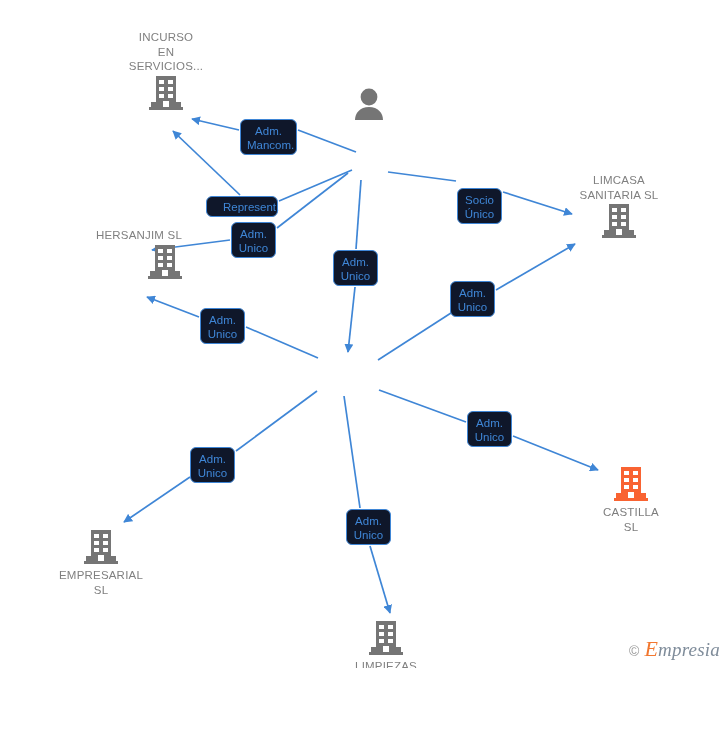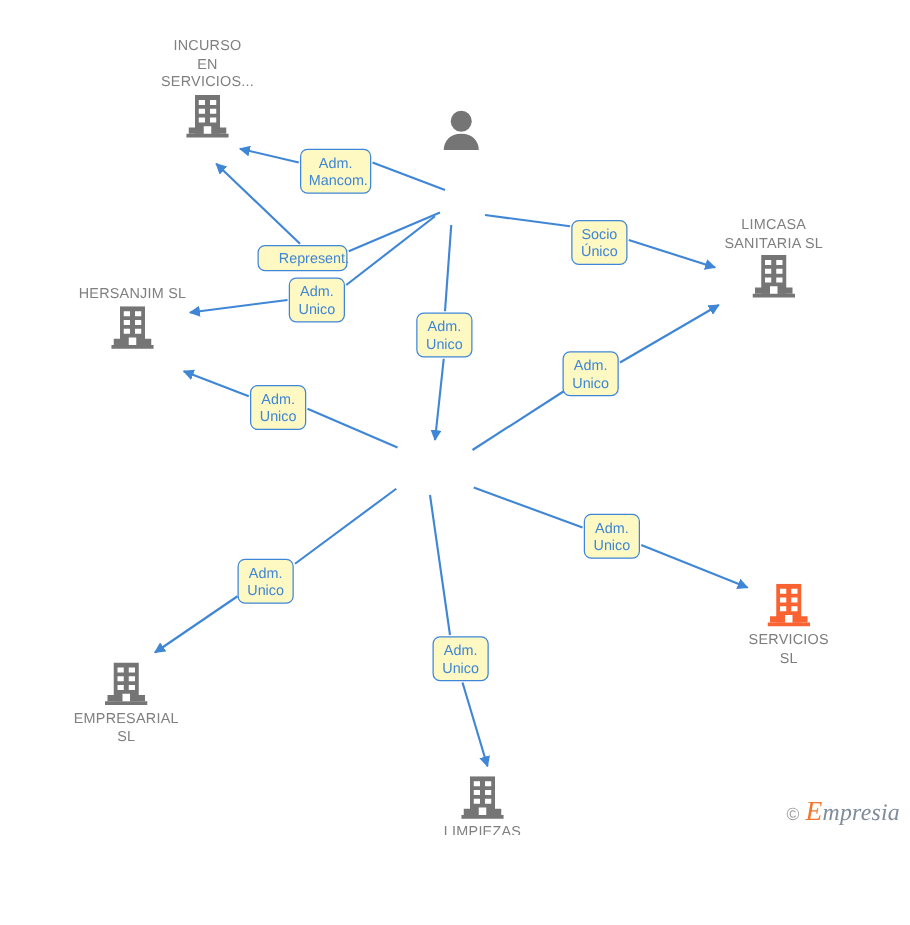--- a/index.html
+++ b/index.html
@@ -54,21 +54,21 @@
   }
   .node.highlight .caption {
     color: #7d7d7d;
   }
 
   
   .rel {
     position: absolute;
     z-index: 9;
     box-sizing: border-box;
-    background: #fef9c3;
+    background: #0f172a;
     border: 1.4px solid #3f86d6;
     border-radius: 6px;
     color: #3f86d6;
     font-family: "Liberation Sans", sans-serif;
     font-size: 11.5px;
     line-height: 14px;
     text-align: center;
     padding: 4px 6px;
     white-space: pre-line;
     box-shadow: 0 0 0 0 rgba(0,0,0,0);
@@ -198,21 +198,21 @@
           <rect x="10" y="11" width="5" height="4"></rect>
           <rect x="19" y="11" width="5" height="4"></rect>
           <rect x="10" y="18" width="5" height="4"></rect>
           <rect x="19" y="18" width="5" height="4"></rect>
           <rect x="14" y="25" width="6" height="6"></rect>
         </g>
       </svg>
     </span>
   </div>
 
-  <div class="node caption-above" style="left:106px; top:228px;">
+  <div class="node caption-above" style="left:122px; top:228px;text-align:right;">
     <span class="caption">HERSANJIM  SL</span>
     <span class="glyph">
       <svg width="34" height="36" viewBox="0 0 34 36" xmlns="http://www.w3.org/2000/svg">
         <g fill="#757575">
           <rect x="7" y="0" width="20" height="31"></rect>
           <rect x="2" y="26" width="30" height="5"></rect>
           <rect x="0" y="31" width="34" height="3"></rect>
         </g>
         <g fill="#ffffff">
           <rect x="10" y="4" width="5" height="4"></rect>
@@ -240,21 +240,21 @@
           <rect x="10" y="4" width="5" height="4"></rect>
           <rect x="19" y="4" width="5" height="4"></rect>
           <rect x="10" y="11" width="5" height="4"></rect>
           <rect x="19" y="11" width="5" height="4"></rect>
           <rect x="10" y="18" width="5" height="4"></rect>
           <rect x="19" y="18" width="5" height="4"></rect>
           <rect x="14" y="25" width="6" height="6"></rect>
         </g>
       </svg>
     </span>
-    <span class="caption">SERVICIOS
+    <span class="caption">CASTILLA
 SL</span>
   </div>
 
   <div class="node" style="left:101px; top:530px;">
     <span class="glyph">
       <svg width="34" height="36" viewBox="0 0 34 36" xmlns="http://www.w3.org/2000/svg">
         <g fill="#757575">
           <rect x="7" y="0" width="20" height="31"></rect>
           <rect x="2" y="26" width="30" height="5"></rect>
           <rect x="0" y="31" width="34" height="3"></rect>
@@ -299,21 +299,21 @@
   </div>
 
   <div class="rel" style="left:240px; top:119px; width:57px; height:36px;">Adm.
 Mancom.</div>
 
   <div class="rel" style="left:206px; top:196px; width:72px; height:21px; padding:3px 16px;">Represent.</div>
 
   <div class="rel" style="left:231px; top:222px; width:45px; height:36px;">Adm.
 Unico</div>
 
-  <div class="rel" style="left:457px; top:176px; width:45px; height:36px;">Socio
+  <div class="rel" style="left:457px; top:188px; width:45px; height:36px;">Socio
 Único</div>
 
   <div class="rel" style="left:333px; top:250px; width:45px; height:36px;">Adm.
 Unico</div>
 
   <div class="rel" style="left:450px; top:281px; width:45px; height:36px;">Adm.
 Unico</div>
 
   <div class="rel" style="left:200px; top:308px; width:45px; height:36px;">Adm.
 Unico</div>

